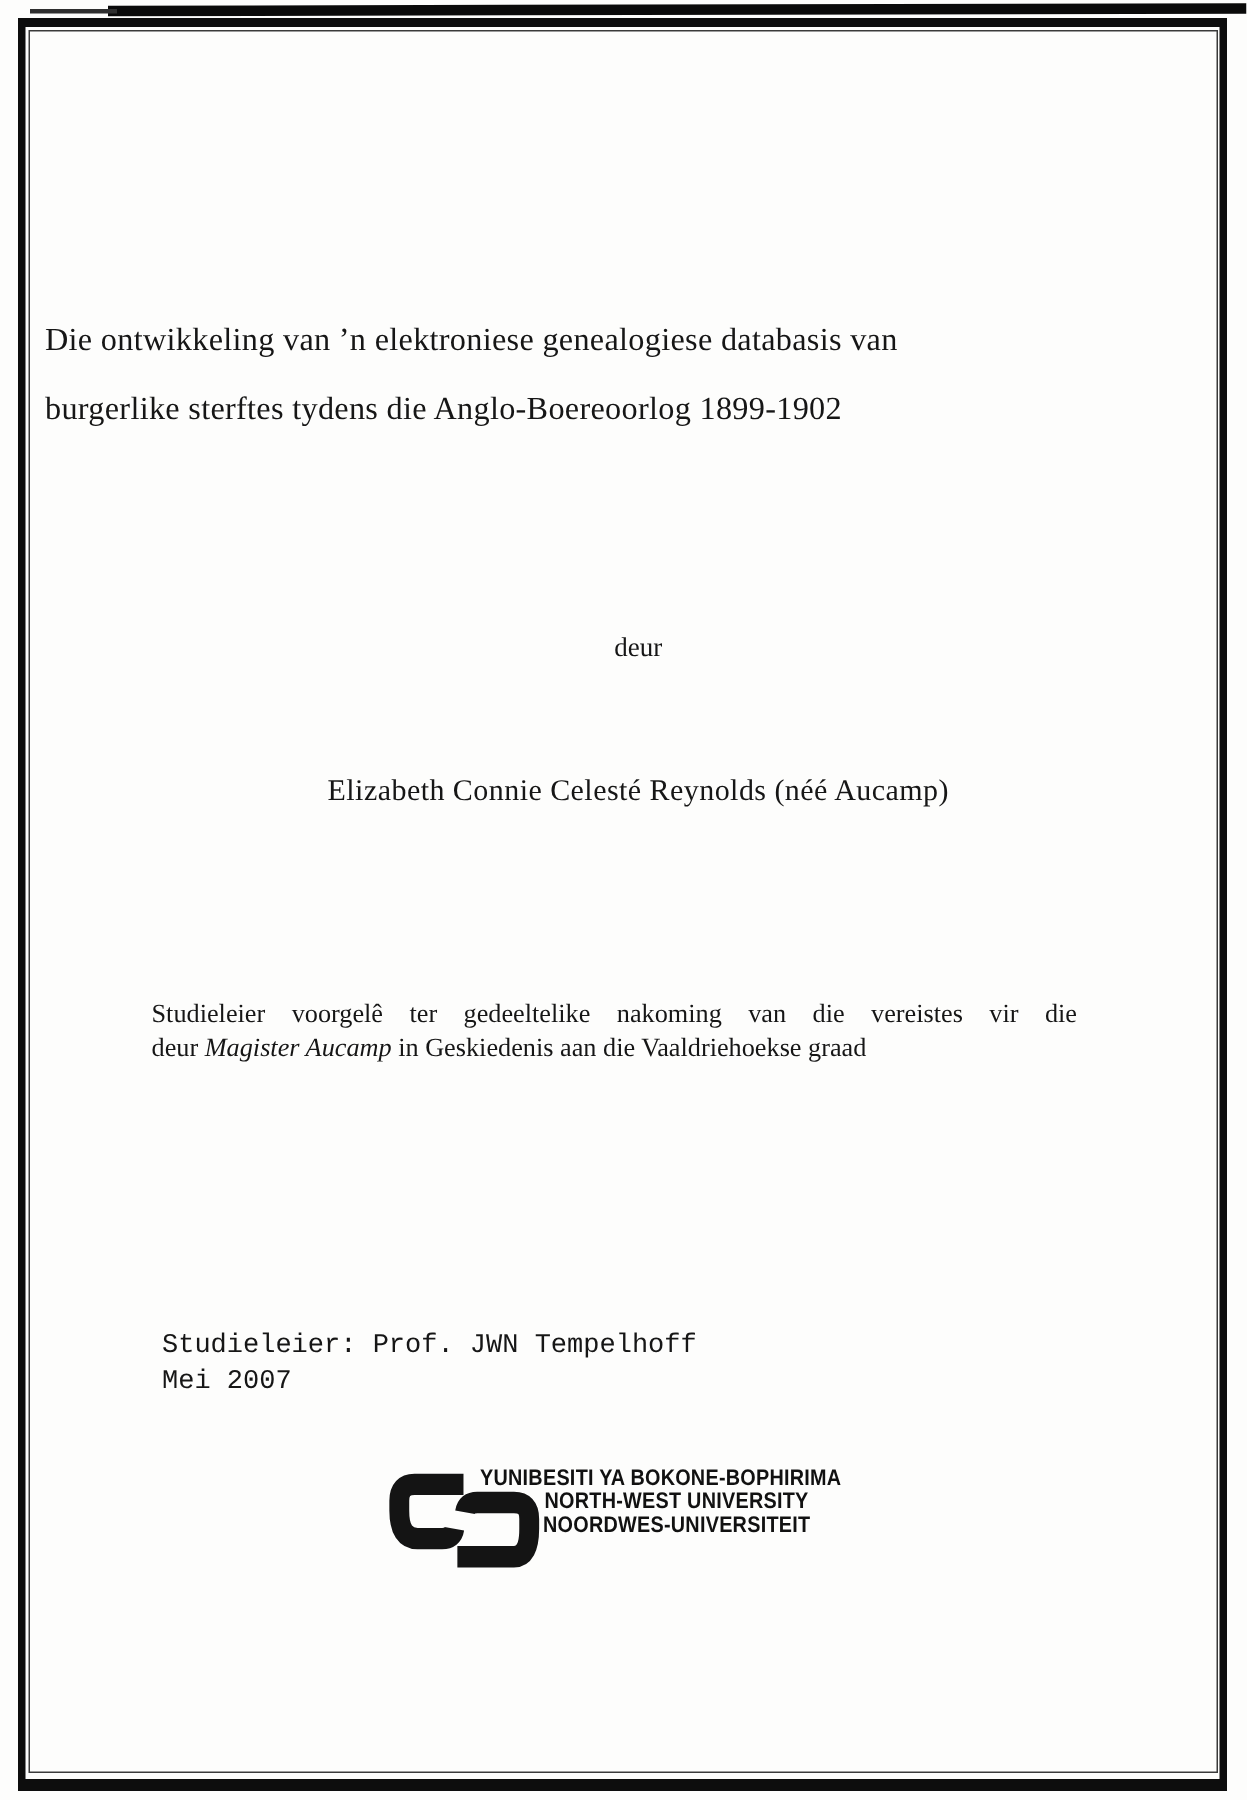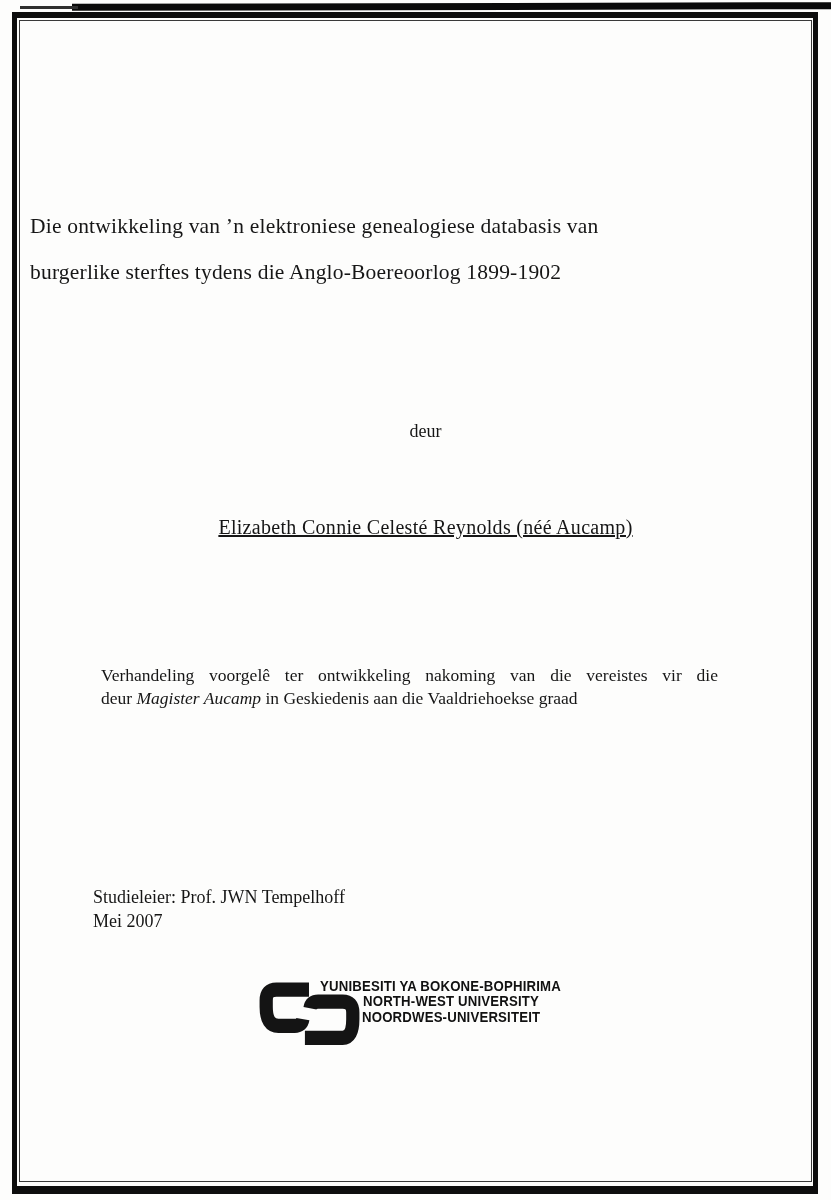--- a/index.html
+++ b/index.html
@@ -18,27 +18,27 @@
   
   .frame-outer{position:absolute;top:12px;left:12px;right:13px;bottom:6px;
     border:5px solid #0d0d0d;border-top-width:6px;border-bottom-width:8px;}
   .frame-inner{position:absolute;top:20px;left:19px;right:19px;bottom:18px;
     border:1.5px solid #3a3a3a;}
 
   .title{position:absolute;left:30px;right:10px;top:204px;text-align:left;
     font-size:21.5px;line-height:45.5px;letter-spacing:0.2px;}
   .byline{position:absolute;left:30px;right:10px;top:421px;text-align:center;font-size:18px;}
   .author{position:absolute;left:30px;right:10px;top:516px;text-align:center;
-    font-size:20px;letter-spacing:0.3px;text-decoration:underline;}
+    font-size:20px;letter-spacing:0.3px;}
 
   .statement{position:absolute;left:101px;width:617px;top:664px;
     font-size:17.5px;line-height:23px;}
   .st-line1{text-align:justify;text-align-last:justify;}
 
-  .supervisor-block{position:absolute;left:93px;top:886px;font-size:18px;line-height:23.5px;}
+  .supervisor-block{position:absolute;left:108px;top:886px;font-size:18px;line-height:23.5px;font-family:Liberation Mono, monospace;}
 
   .logo-mark{position:absolute;left:256px;top:972px;width:107px;height:79px;}
   .logo-text{position:absolute;font-family:"Liberation Sans", sans-serif;
     font-weight:700;font-size:15px;line-height:15px;letter-spacing:0.2px;
     transform:scaleX(0.88);transform-origin:left top;white-space:nowrap;color:#111;}
   .logo-l1{left:320px;top:978px;}
   .logo-l2{left:363px;top:993px;}
   .logo-l3{left:362px;top:1009px;}
 </style>
 </head>
@@ -55,21 +55,21 @@
   <div class="title">
     <div>Die ontwikkeling van ’n elektroniese genealogiese databasis van</div>
     <div>burgerlike sterftes tydens die Anglo-Boereoorlog 1899-1902</div>
   </div>
 
   <div class="byline">deur</div>
 
   <div class="author">Elizabeth Connie Celesté Reynolds (néé Aucamp)</div>
 
   <div class="statement">
-    <div class="st-line1">Verhandeling voorgelê ter ontwikkeling nakoming van die vereistes vir die</div>
+    <div class="st-line1">Studieleier voorgelê ter gedeeltelike nakoming van die vereistes vir die</div>
     <div class="st-line2"><span>deur </span><i>Magister Aucamp</i><span> in Geskiedenis aan die Vaaldriehoekse graad</span></div>
   </div>
 
   <div class="supervisor-block">
     <div>Studieleier: Prof. JWN Tempelhoff</div>
     <div>Mei 2007</div>
   </div>
 
   <svg class="logo-mark" viewBox="0 0 105 72" preserveAspectRatio="none" aria-hidden="true">
     <path d="M 52 16 H 20 Q 10 16 10 26 v 6 Q 10 49 22 49 H 38 Q 45 49 46 43" fill="none" stroke="#141414" stroke-width="13" stroke-linecap="butt"></path>

